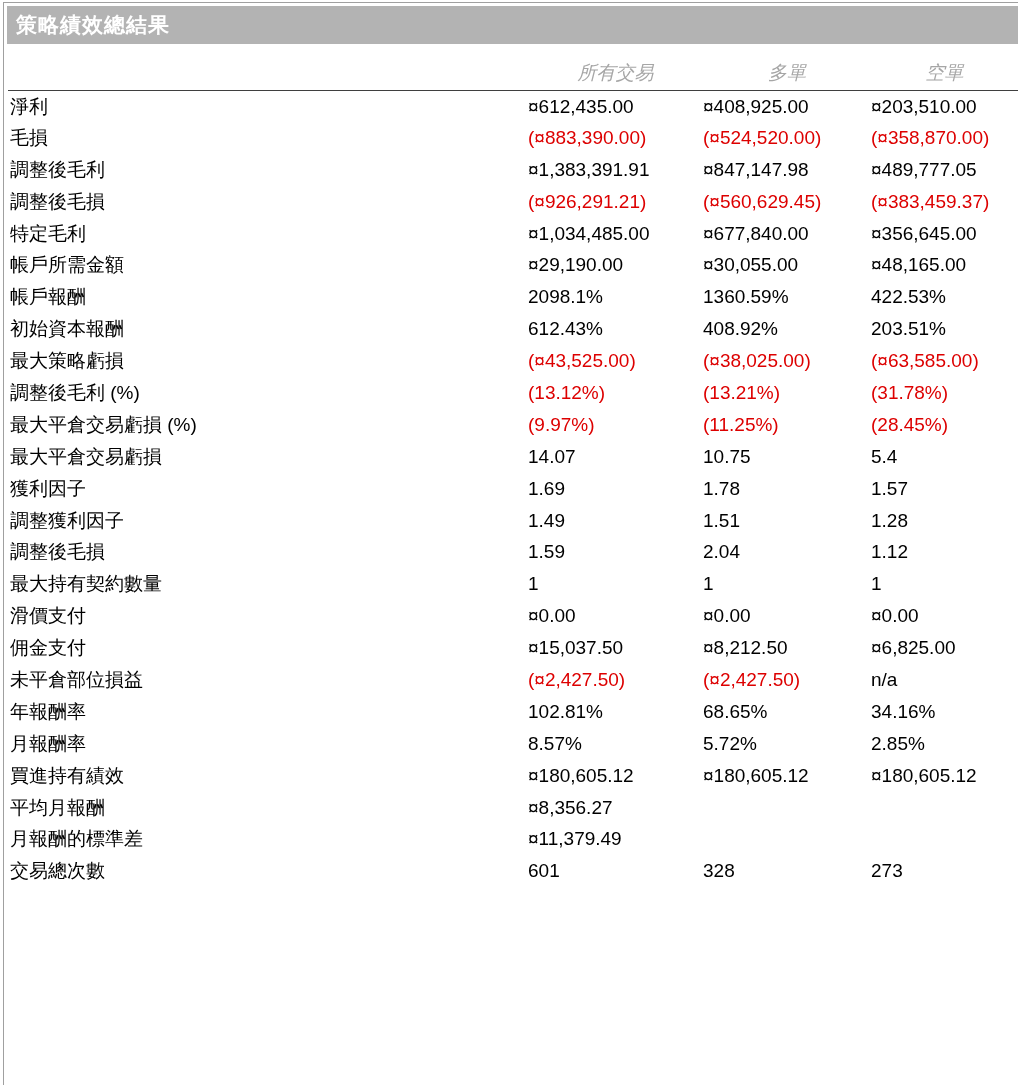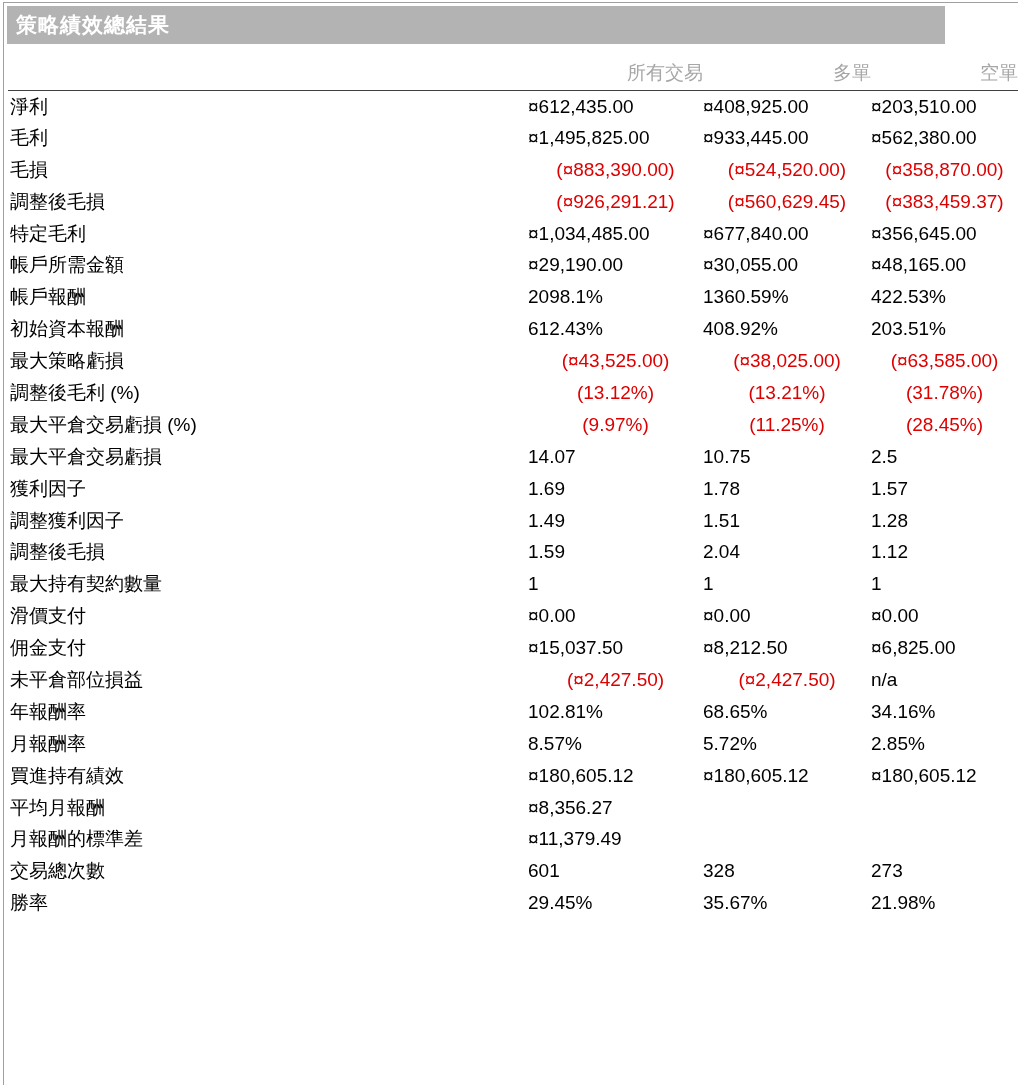--- a/index.html
+++ b/index.html
@@ -31,21 +31,21 @@
     top: 2px;
     right: -2px;
     bottom: -2px;
     border: 1px solid var(--frame-border);
     pointer-events: none;
   }
   .titlebar {
     position: absolute;
     left: 7px;
     top: 6px;
-    width: 938px;
+    width: 1011px;
     height: 38px;
     background: var(--title-bar-bg);
     color: var(--title-text);
     font-size: 21px;
     font-weight: bold;
     line-height: 38px;
     padding-left: 9px;
     letter-spacing: 1px;
     white-space: nowrap;
   }
@@ -59,36 +59,37 @@
     font-size: 19px;
     color: var(--value-text);
   }
   col.c-label { width: 520px; }
   col.c-all   { width: 175px; }
   col.c-long  { width: 168px; }
   col.c-short { width: 147px; }
   thead th {
     height: 46px;
     font-weight: normal;
-    text-align: right;
+    text-align: center;
     vertical-align: middle;
     color: var(--header-text);
     border-bottom: 1px solid var(--rule-color);
     padding-top: 12px;
     white-space: nowrap;
+    font-style: italic;
   }
   tbody td {
     height: 31.9px;
     vertical-align: middle;
     white-space: nowrap;
     overflow: hidden;
   }
   tbody tr:first-child td { padding-top: 2px; }
   td.label { padding-left: 2px; }
-  td.neg { color: var(--negative-value); text-align: center; }
+  td.neg { color: var(--negative-value); }
 </style>
 </head>
 <body>
 
 <div class="page">
   <div class="frame"></div>
 
   <div class="titlebar">
     <span>策略績效總結果</span>
   </div>
@@ -109,32 +110,32 @@
       </tr>
     </thead>
     <tbody id="rows-body">
         <tr>
           <td class="label">淨利</td>
           <td>¤612,435.00</td>
           <td>¤408,925.00</td>
           <td>¤203,510.00</td>
         </tr>
         <tr>
-          <td class="label">毛利</td>
-          <td>¤1,495,825.00</td>
-          <td>¤933,445.00</td>
-          <td>¤562,380.00</td>
-        </tr>
-        <tr>
           <td class="label">毛損</td>
           <td class="neg">(¤883,390.00)</td>
           <td class="neg">(¤524,520.00)</td>
           <td class="neg">(¤358,870.00)</td>
         </tr>
         <tr>
+          <td class="label">調整後毛利</td>
+          <td>¤1,383,391.91</td>
+          <td>¤847,147.98</td>
+          <td>¤489,777.05</td>
+        </tr>
+        <tr>
           <td class="label">調整後毛損</td>
           <td class="neg">(¤926,291.21)</td>
           <td class="neg">(¤560,629.45)</td>
           <td class="neg">(¤383,459.37)</td>
         </tr>
         <tr>
           <td class="label">特定毛利</td>
           <td>¤1,034,485.00</td>
           <td>¤677,840.00</td>
           <td>¤356,645.00</td>
@@ -172,21 +173,21 @@
         <tr>
           <td class="label">最大平倉交易虧損 (%)</td>
           <td class="neg">(9.97%)</td>
           <td class="neg">(11.25%)</td>
           <td class="neg">(28.45%)</td>
         </tr>
         <tr>
           <td class="label">最大平倉交易虧損</td>
           <td>14.07</td>
           <td>10.75</td>
-          <td>2.5</td>
+          <td>5.4</td>
         </tr>
         <tr>
           <td class="label">獲利因子</td>
           <td>1.69</td>
           <td>1.78</td>
           <td>1.57</td>
         </tr>
         <tr>
           <td class="label">調整獲利因子</td>
           <td>1.49</td>
@@ -252,21 +253,15 @@
           <td>¤11,379.49</td>
           <td></td>
           <td></td>
         </tr>
         <tr>
           <td class="label">交易總次數</td>
           <td>601</td>
           <td>328</td>
           <td>273</td>
         </tr>
-        <tr>
-          <td class="label">勝率</td>
-          <td>29.45%</td>
-          <td>35.67%</td>
-          <td>21.98%</td>
-        </tr>
       </tbody>
   </table>
 </div>
 
 </body></html>

